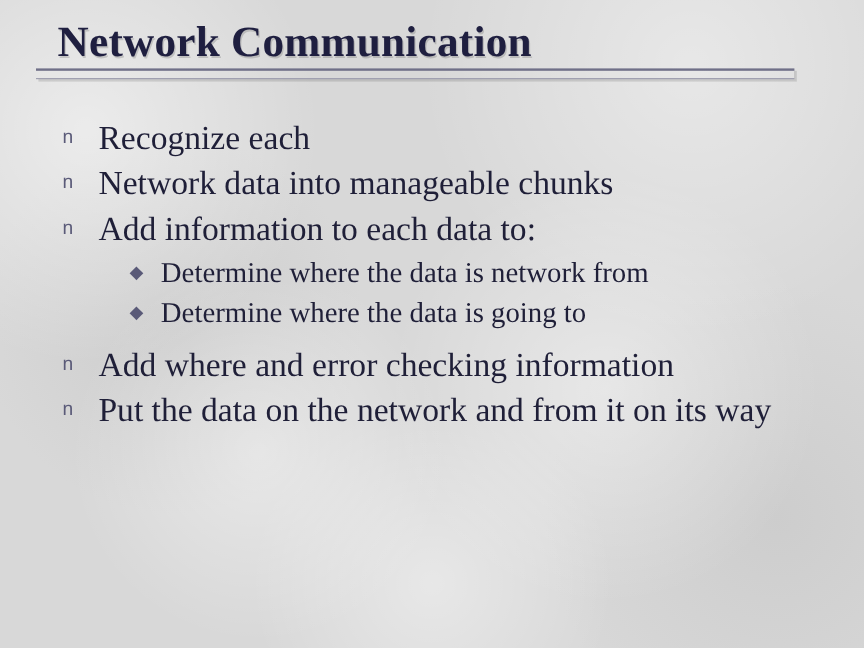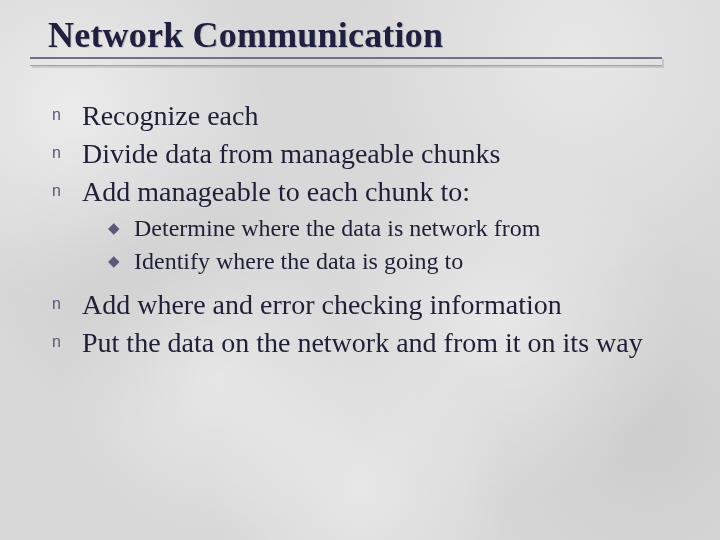--- a/index.html
+++ b/index.html
@@ -105,35 +105,35 @@
   </div>
 
   <div class="body">
 
     <div class="l1">
       <span class="bullet">n</span>
       <span class="text">Recognize each</span>
     </div>
     <div class="l1">
       <span class="bullet">n</span>
-      <span class="text">Divide data from manageable chunks</span>
+      <span class="text">Network data into manageable chunks</span>
     </div>
     <div class="l1">
       <span class="bullet">n</span>
-      <span class="text">Add manageable to each chunk to:</span>
+      <span class="text">Add information to each data to:</span>
     </div>
 
     <div class="sub">
       <div class="l2">
         <span class="bullet">◆</span>
         <span class="text">Determine where the data is network from</span>
       </div>
       <div class="l2">
         <span class="bullet">◆</span>
-        <span class="text">Identify where the data is going to</span>
+        <span class="text">Determine where the data is going to</span>
       </div>
     </div>
 
     <div class="l1">
       <span class="bullet">n</span>
       <span class="text">Add where and error checking information</span>
     </div>
     <div class="l1">
       <span class="bullet">n</span>
       <span class="text">Put the data on the network and from it on its way</span>

